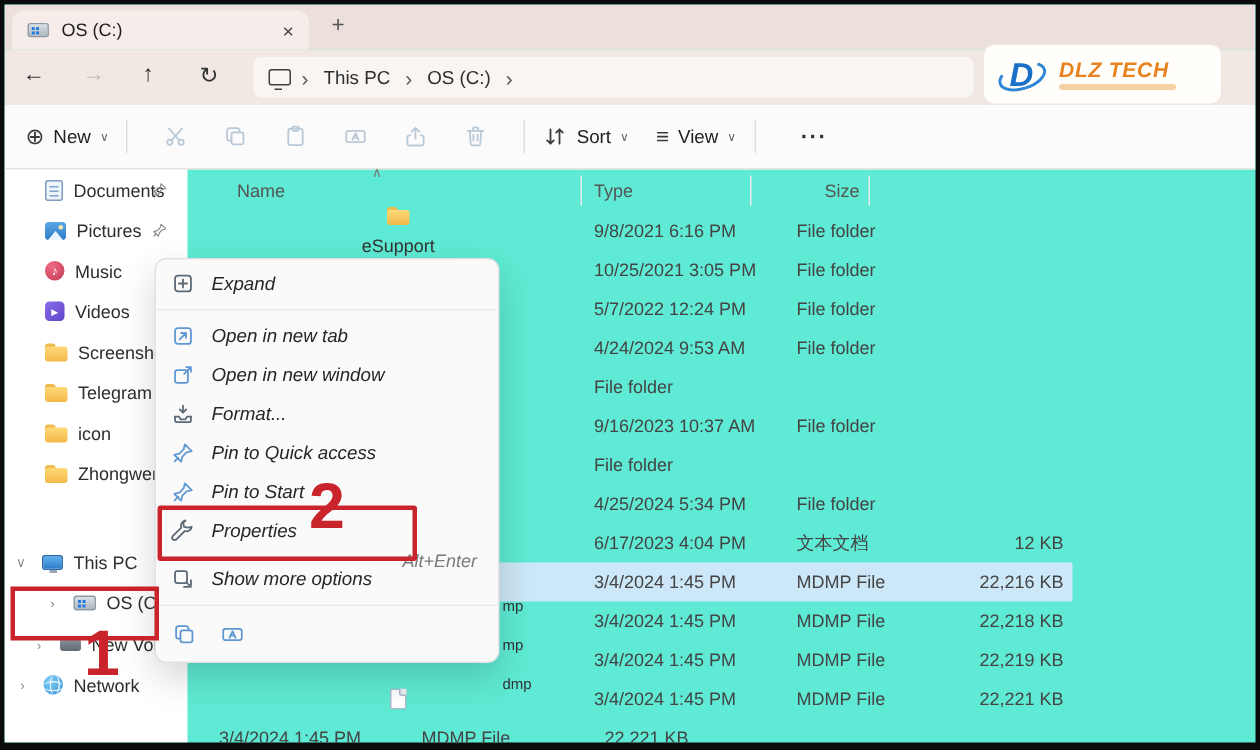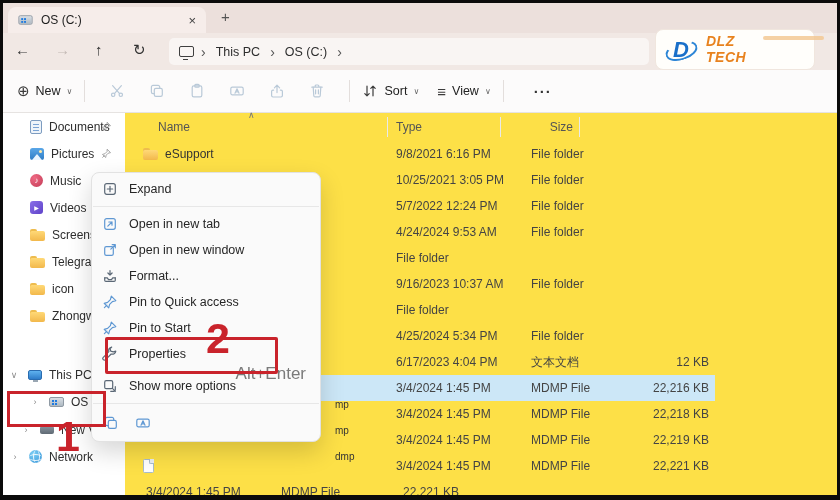--- a/index.html
+++ b/index.html
@@ -1,18 +1,18 @@
 <!DOCTYPE html>
 <html><head>
 <meta charset="utf-8">
 <style>
   html,body{margin:0;padding:0;background:#fff;}
   #app{position:relative;width:840px;height:500px;box-sizing:border-box;
        border:3px solid #0b0b0b;border-bottom-width:5px;overflow:hidden;
-       font-family:"Liberation Sans",sans-serif;background:#fde047;padding-left:44px;}
+       font-family:"Liberation Sans",sans-serif;background:#5eead4;padding-left:44px;}
   
   .titlebar{position:absolute;left:0;top:0;right:0;height:30px;background:#ece0dc;}
   .tab{position:absolute;left:5px;top:4px;width:198px;height:26px;background:#f6edea;
        border-radius:8px 8px 0 0;display:flex;align-items:center;gap:8px;padding:0 10px;box-sizing:border-box;}
   .tab-title{font-size:12px;color:#1d1d1d;}
   .tab-close{margin-left:auto;font-size:13px;color:#444;cursor:default;}
   .newtab-btn{position:absolute;left:218px;top:5px;font-size:15px;color:#555;}
   
   .navbar{position:absolute;left:0;top:30px;right:0;height:37px;background:#f1e8e4;}
   .nav-btn{position:absolute;top:8px;font-size:15px;color:#333;}
@@ -24,21 +24,21 @@
   .crumb{font-size:12.5px;color:#2e2e2e;}
   .crumb-sep{font-size:14px;color:#555;line-height:1;}
   
   .logo-card{position:absolute;left:652px;top:26px;width:160px;height:41px;background:#fffefb;
        border:1px solid #f0e6de;border-radius:8px;display:flex;align-items:center;gap:8px;
        padding:0 10px;box-sizing:border-box;z-index:6;}
   .logo-mark{position:relative;width:32px;height:30px;flex:none;}
   .logo-d{position:absolute;left:7px;top:2px;font-size:22px;font-weight:bold;font-style:italic;color:#1a6fc9;}
   .logo-swoosh{position:absolute;left:-1px;top:7px;width:33px;height:18px;border:2px solid #2e86d6;
        border-radius:50%;border-top-color:transparent;transform:rotate(-18deg);box-sizing:border-box;}
-  .logo-text{display:flex;flex-direction:row;line-height:1.1;}
+  .logo-text{display:flex;flex-direction:column;line-height:1.1;}
   .logo-title{font-size:14px;font-weight:bold;font-style:italic;color:#e8821e;letter-spacing:.5px;}
   .logo-tag{margin-top:2px;width:78px;height:4px;border-radius:2px;background:#f5c globalization;background:#f3c68f;opacity:.8;}
   
   .toolbar{position:absolute;left:0;top:67px;right:0;height:43px;background:#fcfbfb;
        border-bottom:1px solid #e6e3e1;display:flex;align-items:center;padding-left:14px;box-sizing:border-box;}
   .tb-group{display:flex;align-items:center;gap:6px;color:#222;font-size:12.5px;}
   .tb-plus{font-size:15px;color:#3b3b3b;}
   .tb-chev{font-size:8px;color:#666;}
   .tb-div{width:1px;height:22px;background:#e3dedc;margin:0 12px;}
   .tbi{width:40px;display:flex;justify-content:center;}
@@ -95,30 +95,30 @@
   .lheader .hc{box-sizing:border-box;border-right:1px solid #e9e9e9;height:20px;display:flex;align-items:center;}
   .hc.c-name{width:250px;padding-left:20px;}
   .hc.c-date{width:135px;padding-left:8px;}
   .hc.c-type{width:113px;padding-left:8px;}
   .hc.c-size{width:79px;justify-content:flex-end;padding-right:6px;}
   .sort-caret{position:absolute;left:110px;top:-3px;font-size:9px;color:#777;}
   .rows{position:absolute;left:0;top:28px;right:0;bottom:0;}
   .frow{height:26px;width:577px;display:flex;align-items:center;font-size:12px;color:#333;position:relative;}
   .frow.sel{background:#cce7f7;}
   .fc{box-sizing:border-box;}
-  .fc.c-name{width:250px;padding-left:5px;display:flex;align-items:center;gap:7px;overflow:hidden;white-space:nowrap;}
+  .fc.c-name{width:250px;padding-left:5px;display:flex;align-items:center;gap:7px;overflow:hidden;white-space:nowrap;flex-direction:column;}
   .fc.c-date{width:135px;padding-left:8px;color:#444;}
   .fc.c-type{width:113px;padding-left:8px;color:#444;}
   .fc.c-size{width:79px;text-align:right;padding-right:6px;color:#444;}
   .tail{position:absolute;left:197px;top:24px;font-size:10px;color:#333;}
   
-  .menu{position:absolute;left:88px;top:169px;width:230px;background:#fafafa;border:1px solid #e2e2e2;
-       border-radius:8px;box-shadow:0 10px 24px rgba(0,0,0,.16);padding:3px 0;box-sizing:border-box;z-index:10;}
+  .menu{position:absolute;left:100px;top:169px;width:230px;background:#fafafa;border:1px solid #e2e2e2;
+       border-radius:8px;box-shadow:0 10px 24px rgba(0,0,0,.16);padding:3px 0;box-sizing:border-box;z-index:10;font-style:italic;}
   .mi{height:26px;display:flex;align-items:center;gap:11px;padding:0 14px 0 10px;font-size:12.5px;color:#262626;}
-  .mi .sc{margin-left:auto;font-size:17px;color:#7a7a7a;margin-top:40px;}
+  .mi .sc{margin-left:auto;font-size:12px;color:#7a7a7a;margin-top:40px;}
   .mi.gap{margin-top:6px;}
   .msep{height:1px;background:#e7e7e7;margin:4px 1px;}
   .mfoot{display:flex;gap:16px;padding:7px 0 4px 11px;height:19px;}
   
   .redbox{position:absolute;border:3px solid #c9232b;z-index:12;}
   .rednum{position:absolute;color:#c9232b;font-size:43px;font-weight:800;z-index:12;line-height:1;}
 </style>
 </head>
 <body>
 

